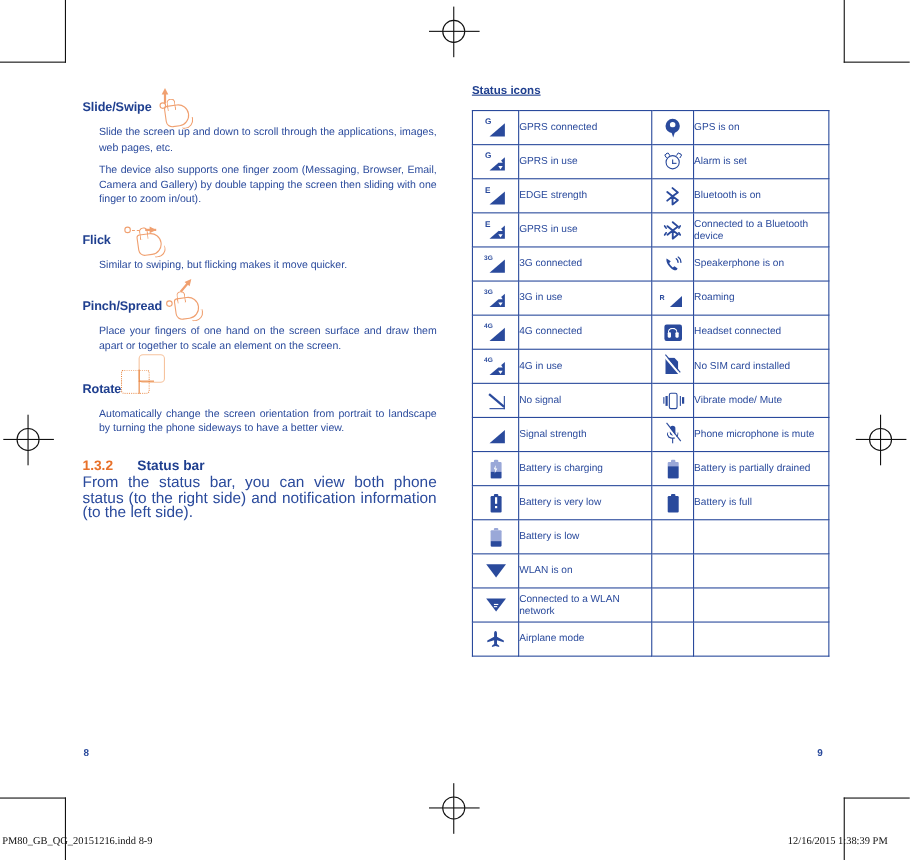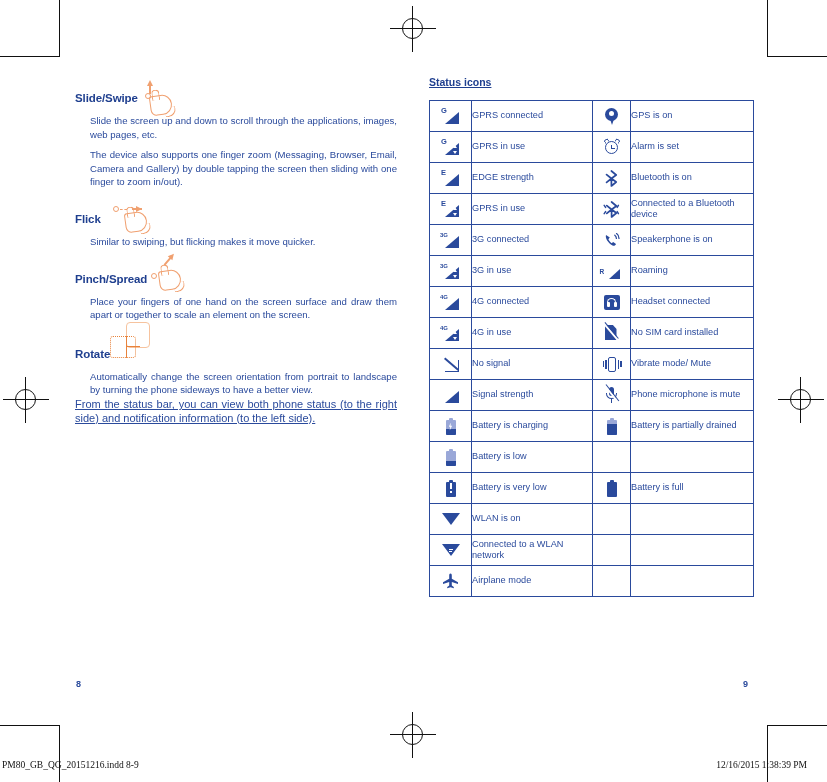--- a/index.html
+++ b/index.html
@@ -69,21 +69,21 @@
   .arrow-diag{position:absolute;width:0;height:0;border-left:3.4px solid transparent;border-right:3.4px solid transparent;border-bottom:6px solid #f0a070;transform:rotate(40deg);}
   .arrow-diag:after{content:"";position:absolute;left:-1px;top:5px;width:2px;height:10px;background:#f0a070;}
   .rot-back{position:absolute;width:24px;height:26px;border:1.4px solid #f6c39e;border-radius:4px;box-sizing:border-box;}
   .rot-front{position:absolute;width:22px;height:24px;border:1.5px dotted #e8833c;border-radius:3px;box-sizing:border-box;}
   .rot-line{position:absolute;background:#e8833c;}
 
   
   .sec-head{margin-top:18px;font-size:12.5px;font-weight:bold;line-height:16px;}
   .sec-num{color:#e8712a;font-weight:bold;}
   .sec-title{color:#1f3f8f;margin-left:22px;}
-  .sec-body{font-size:11px;line-height:13.6px;margin:1px 0 0 0;text-align:justify;text-decoration:underline;}
+  .sec-body{font-size:14px;line-height:13.6px;margin:1px 0 0 0;text-align:justify;}
 
   
   h3.status-head{
     font-size:10.5px;font-weight:bold;color:#1f3f8f;
     text-decoration:underline;margin:0 0 12px 0;display:inline-block;
   }
   table.icons{border-collapse:collapse;width:322px;table-layout:fixed;}
   table.icons td{
     border:1px solid #2a4a9c;
     vertical-align:middle;
@@ -277,20 +277,23 @@
       <h3 class="gesture">Rotate</h3>
       <span class="pict" style="left:35px;top:-22px;width:48px;height:42px;">
         <span class="rot-back" style="left:16px;top:0px;"></span>
         <span class="rot-front" style="left:0px;top:14px;width:26px;height:22px;"></span>
         <span class="rot-line" style="left:16px;top:14px;width:1.4px;height:22px;"></span>
         <span class="rot-line" style="left:16px;top:24px;width:14px;height:1.4px;"></span>
       </span>
       <p class="body first">Automatically change the screen orientation from portrait to landscape by turning the phone sideways to have a better view.</p>
     </div>
 
+    <div class="sec-head">
+      <span class="sec-num">1.3.2</span><span class="sec-title">Status bar</span>
+    </div>
     <p class="sec-body">From the status bar, you can view both phone status (to the right side) and notification information (to the left side).</p>
   </div>
 
   <div class="col-right">
     <h3 class="status-head">Status icons</h3>
 
     <table class="icons">
       <tbody>
 
         <tr>
@@ -449,51 +452,51 @@
                 <span class="fill" style="height:72%;background:#2a4a9c;"></span>
               </span>
             </span>
           </td>
           <td class="lb2">Battery is partially drained</td>
         </tr>
 
         <tr>
           <td class="ic">
             <span class="bat glyph">
+              <span class="cap" style="background:#2a4a9c;"></span>
+              <span class="body" style="background:#2a4a9c;"></span>
+              <span class="excl"></span>
+            </span>
+          </td>
+          <td class="lb">Battery is very low</td>
+          <td class="ic2">
+            <span class="bat glyph">
+              <span class="cap" style="background:#2a4a9c;"></span>
+              <span class="body" style="background:#2a4a9c;"></span>
+            </span>
+          </td>
+          <td class="lb2">Battery is full</td>
+        </tr>
+
+        <tr>
+          <td class="ic">
+            <span class="bat glyph">
               <span class="cap" style="background:#9aa8d8;"></span>
               <span class="body" style="background:#9aa8d8;">
                 <span class="fill" style="height:30%;background:#2a4a9c;"></span>
               </span>
             </span>
           </td>
           <td class="lb">Battery is low</td>
           <td class="ic2 blank"></td>
           <td class="lb2 blank"></td>
         </tr>
 
         <tr>
           <td class="ic">
-            <span class="bat glyph">
-              <span class="cap" style="background:#2a4a9c;"></span>
-              <span class="body" style="background:#2a4a9c;"></span>
-              <span class="excl"></span>
-            </span>
-          </td>
-          <td class="lb">Battery is very low</td>
-          <td class="ic2">
-            <span class="bat glyph">
-              <span class="cap" style="background:#2a4a9c;"></span>
-              <span class="body" style="background:#2a4a9c;"></span>
-            </span>
-          </td>
-          <td class="lb2">Battery is full</td>
-        </tr>
-
-        <tr>
-          <td class="ic">
             <span class="wifi glyph"><b></b></span>
           </td>
           <td class="lb">WLAN is on</td>
           <td class="ic2 blank"></td>
           <td class="lb2 blank"></td>
         </tr>
 
         <tr>
           <td class="ic">
             <span class="wifi glyph"><b></b><i></i></span>

